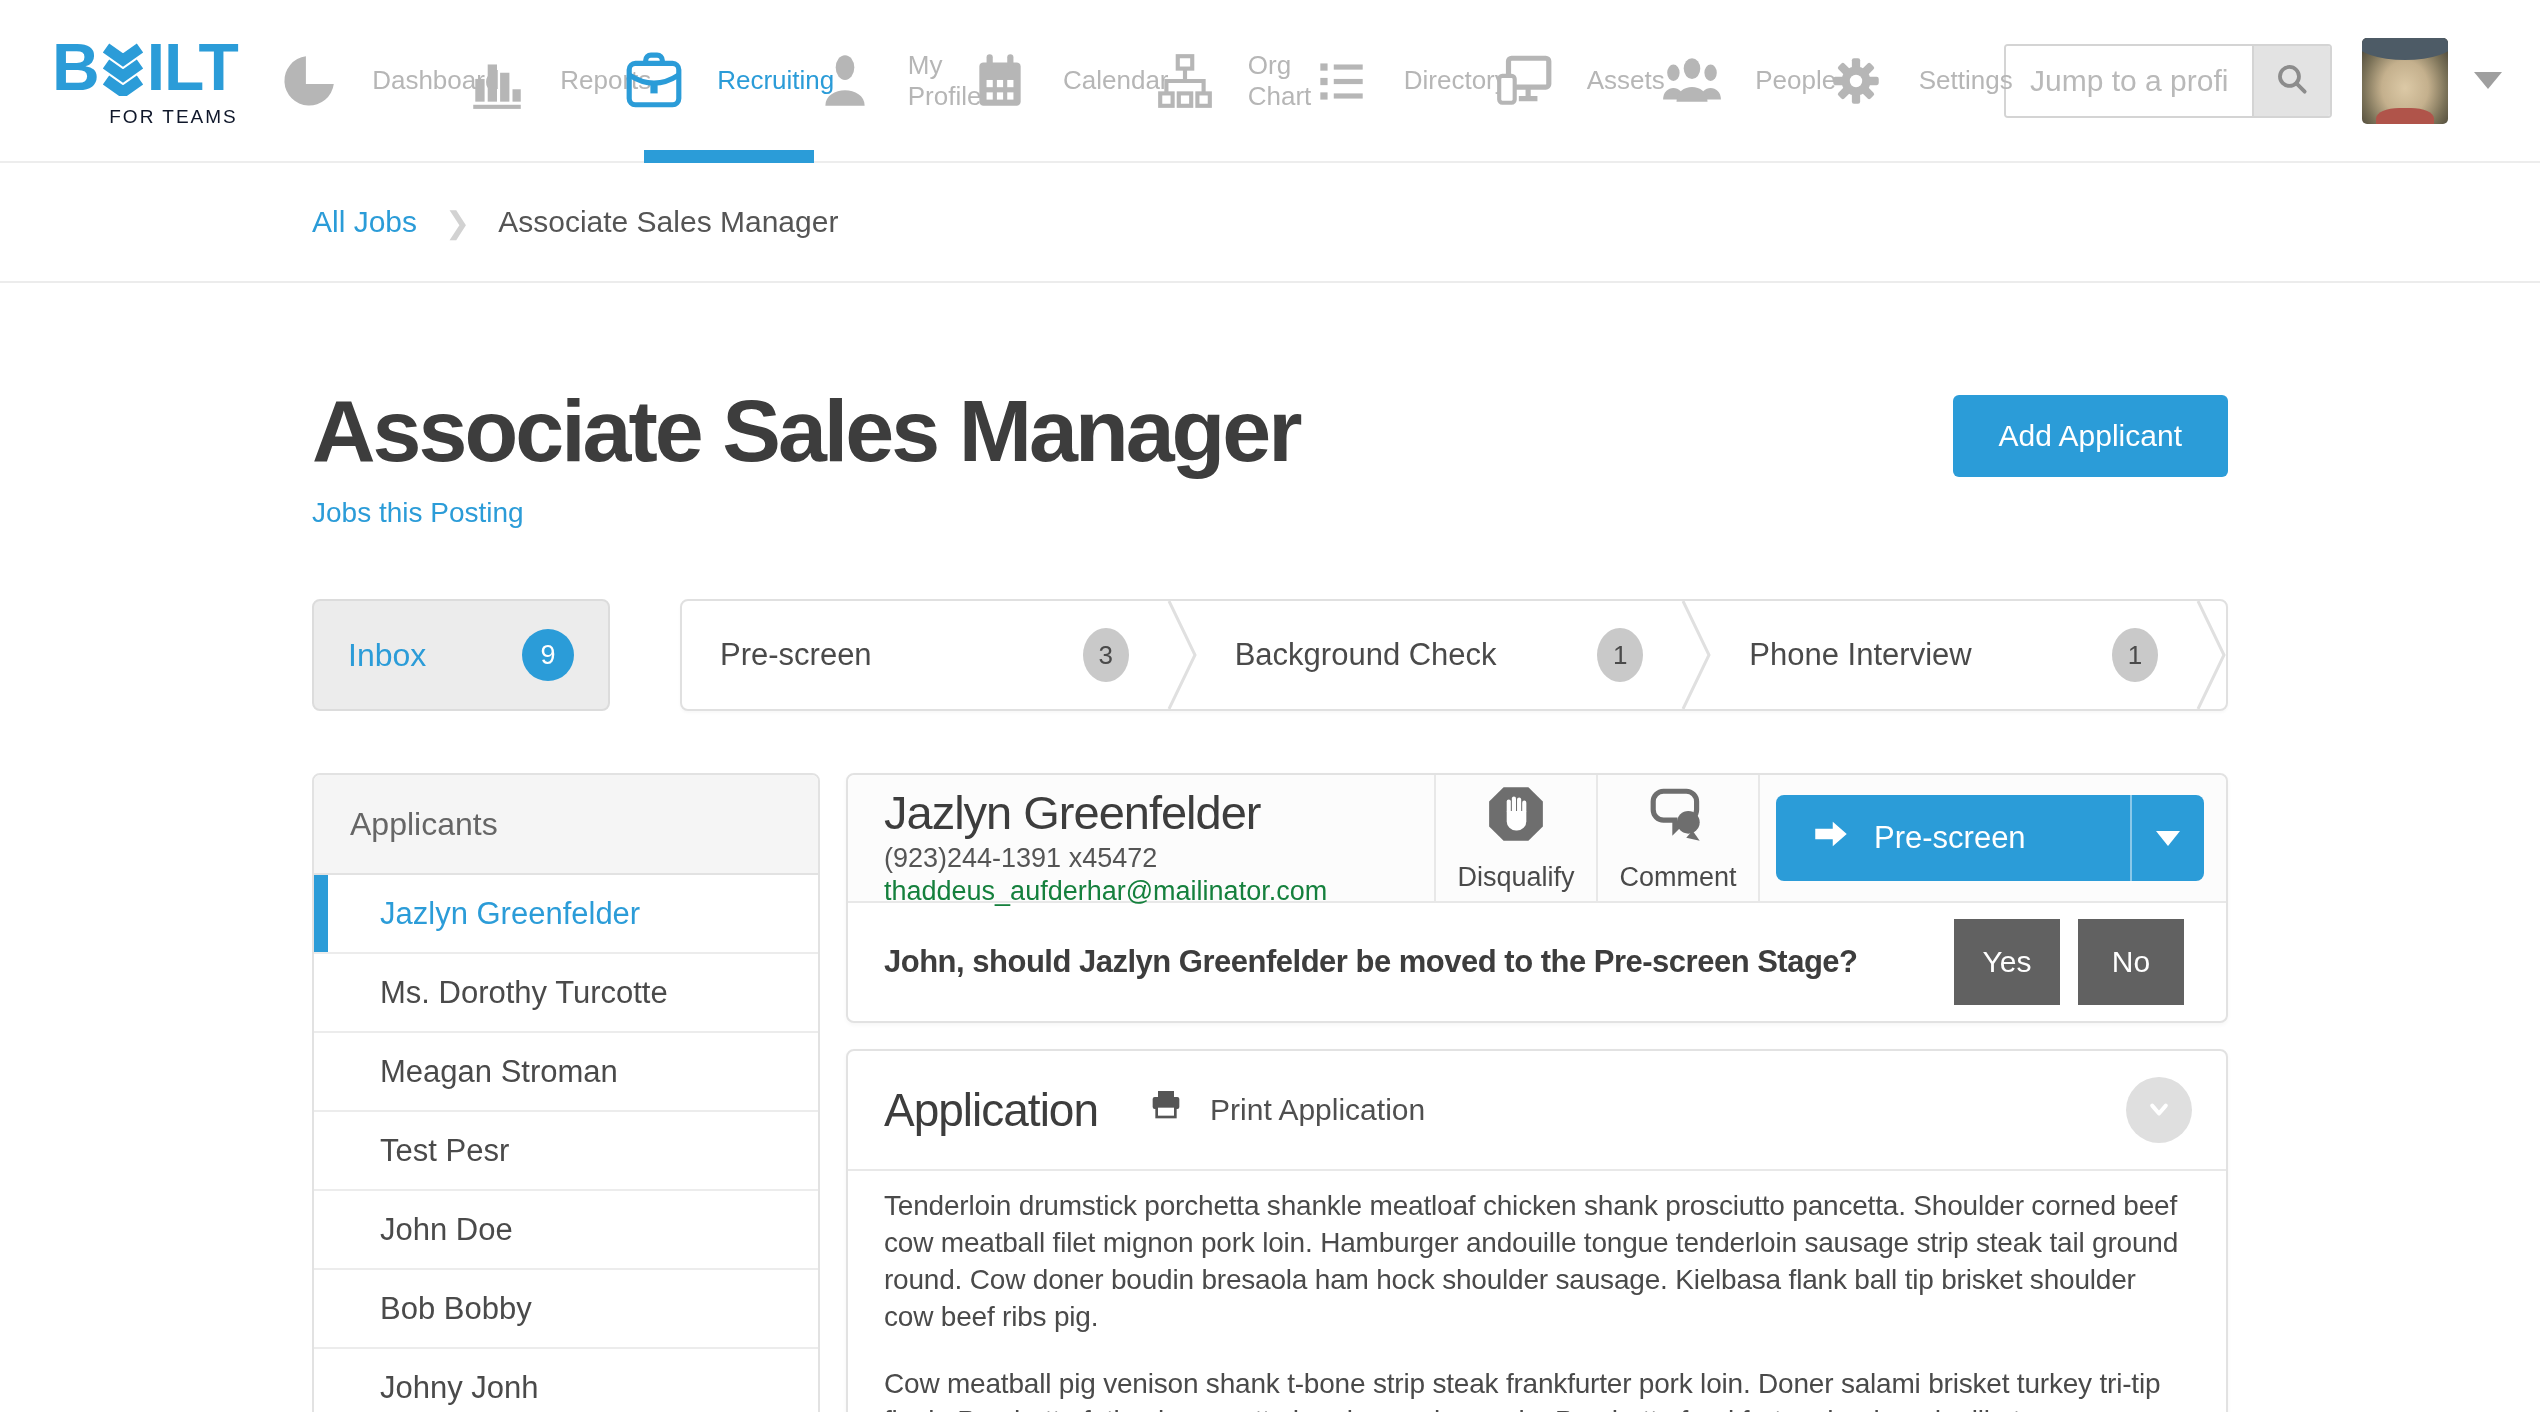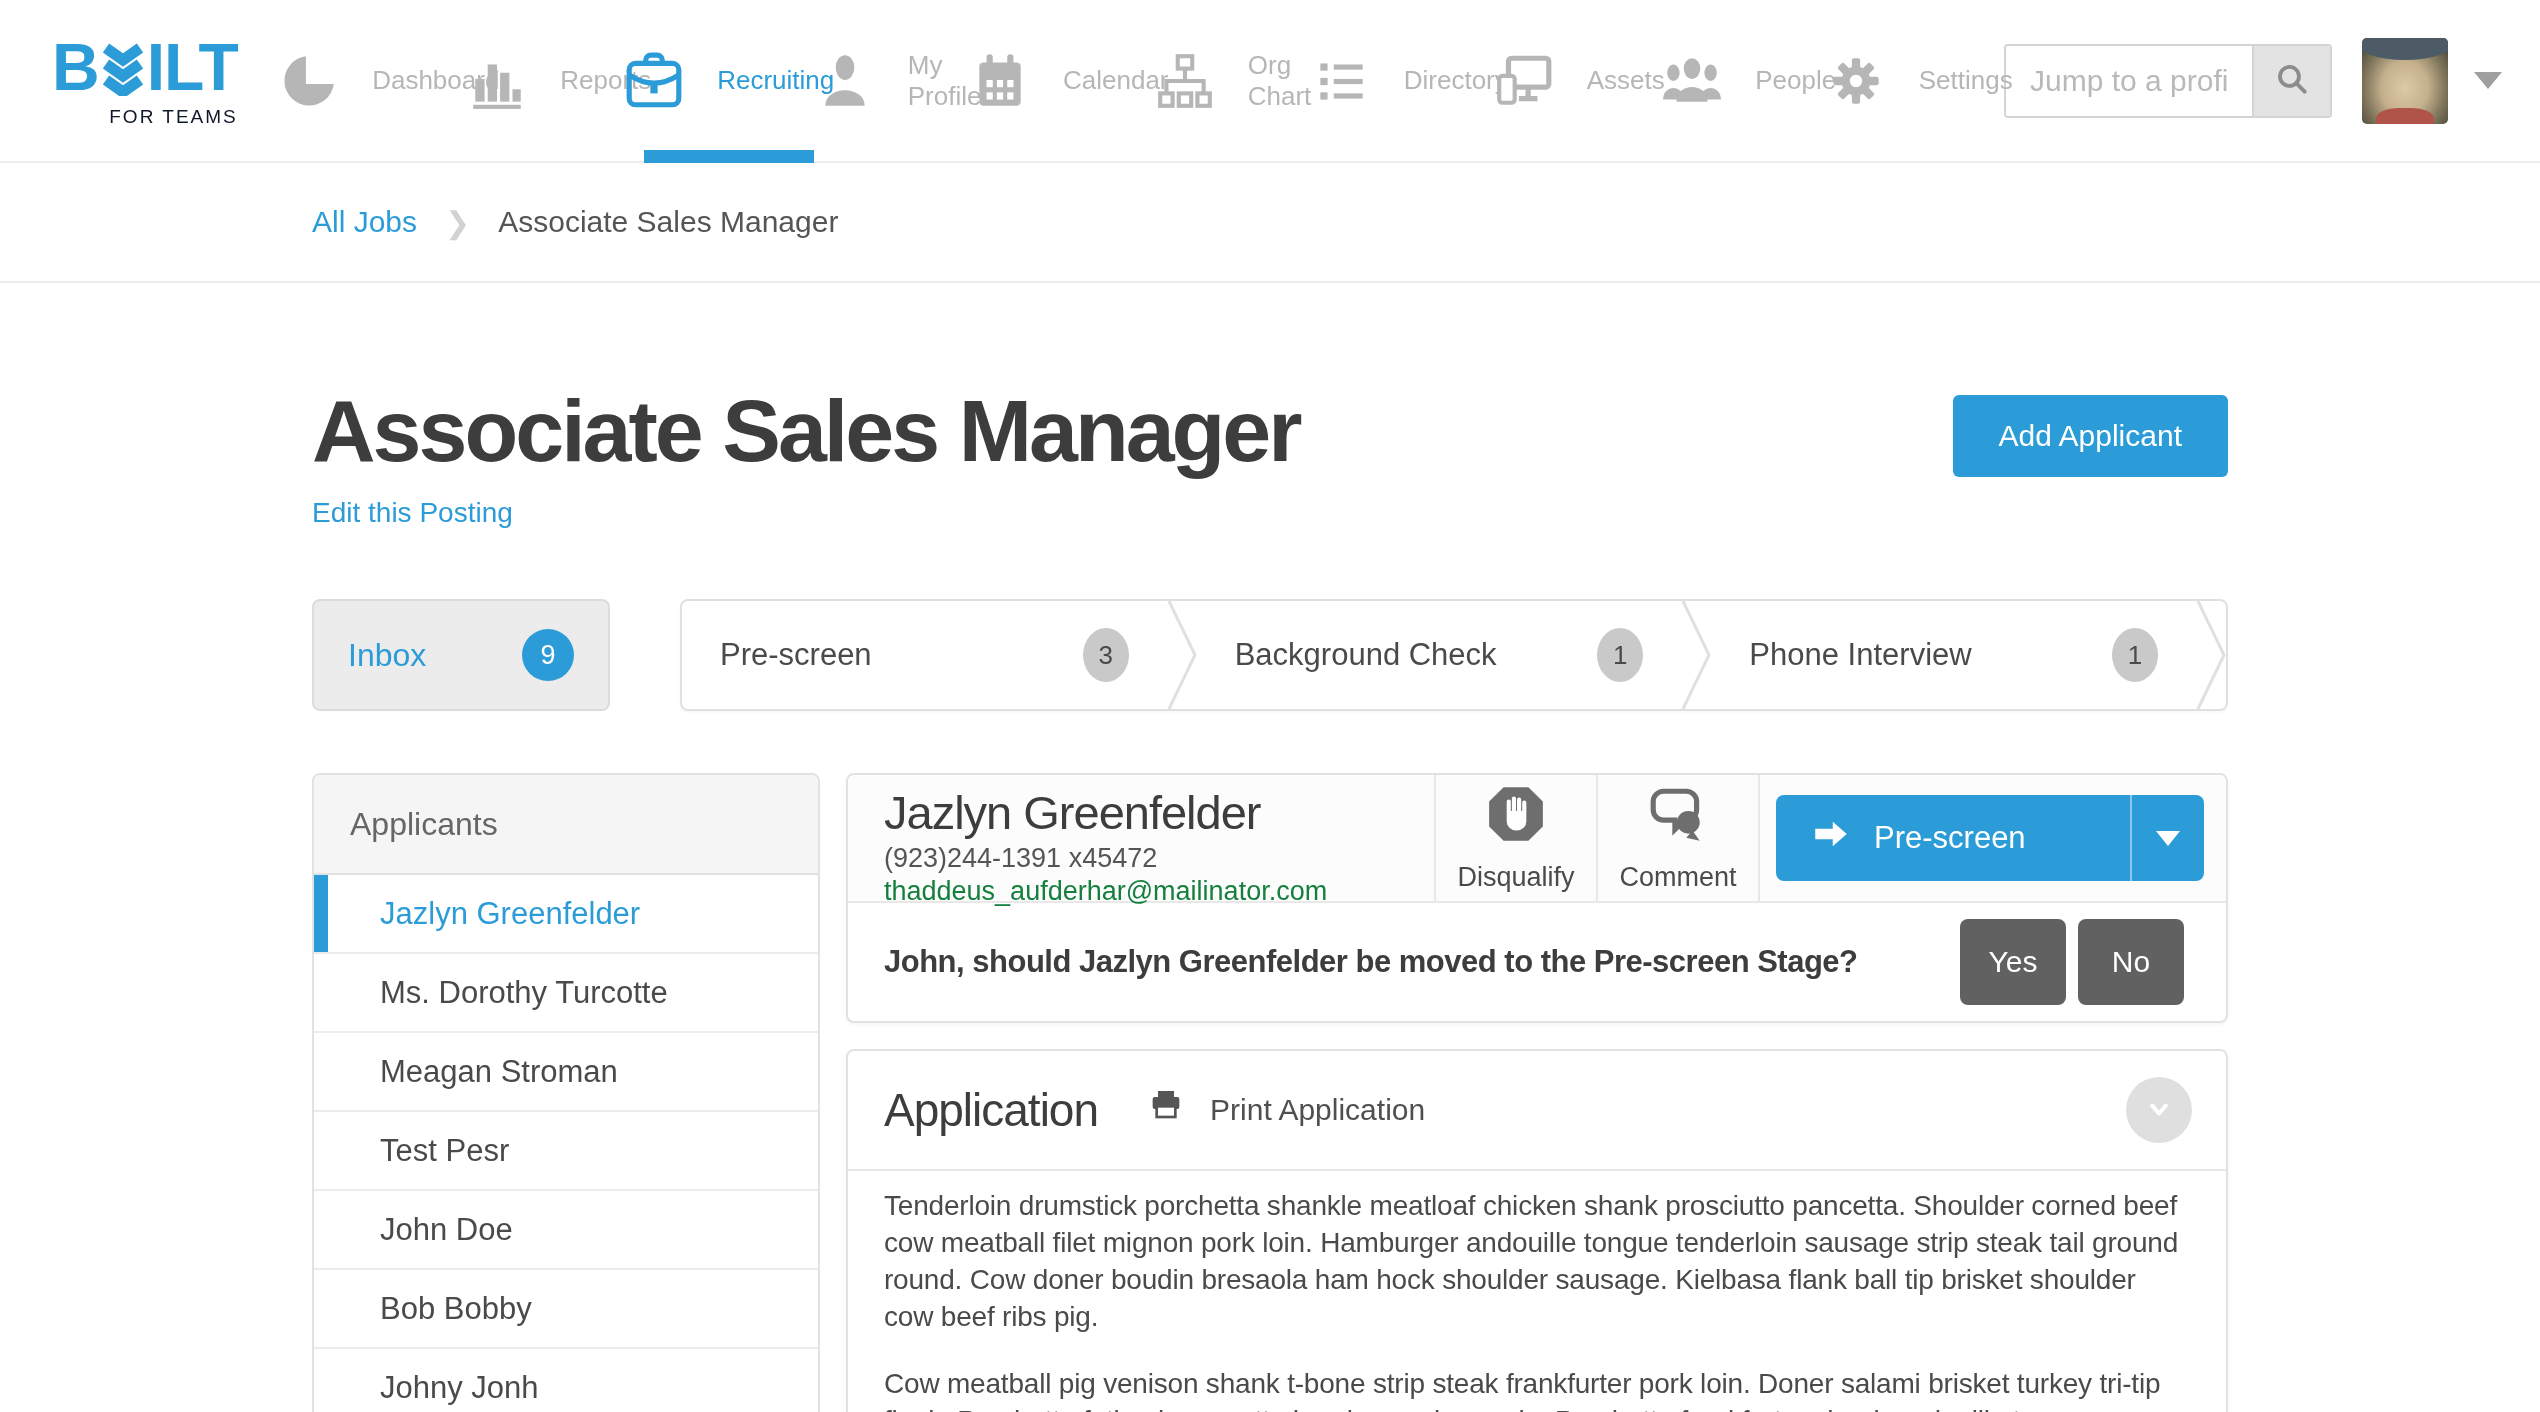--- a/index.html
+++ b/index.html
@@ -90,22 +90,22 @@
                 flex-direction: column; align-items: center; justify-content: center; gap: 10px; font-size: 27px;
                 color: #4a4a4a; cursor: pointer; font-family: "Liberation Sans", sans-serif; }
   .split-wrap { border-left: 2px solid #e8e8e8; display: flex; align-items: center; padding: 0 22px 0 16px; }
   .split-btn { display: flex; height: 86px; width: 428px; border-radius: 8px; overflow: hidden; background: #2b9cd8; cursor: pointer; }
   .split-main { flex: 1; display: flex; align-items: center; gap: 22px; padding-left: 34px; color: #fff; font-size: 31px; }
   .split-caret { width: 74px; border-left: 2px solid rgba(255,255,255,0.45); display: flex; align-items: center; justify-content: center; }
   .tri-down-white { width: 0; height: 0; border-left: 12px solid transparent; border-right: 12px solid transparent; border-top: 15px solid #fff; }
 
   .question-row { display: flex; align-items: center; height: 118px; padding: 0 42px 0 36px; }
   .question-text { flex: 1; font-size: 31px; font-weight: 700; color: #3d3d3d; letter-spacing: -0.5px; }
-  .yn-btn { width: 106px; height: 86px; margin-left: 12px; background: #616161; color: #fff; font-size: 30px;
-            border: none; border-radius: 8px; cursor: pointer; font-family: "Liberation Sans", sans-serif; }
+  .yn-btn { width: 106px; height: 86px; margin-left: 18px; background: #616161; color: #fff; font-size: 30px;
+            border: none; border-radius: 0; cursor: pointer; font-family: "Liberation Sans", sans-serif; }
 
   .app-head { height: 120px; display: flex; align-items: center; padding: 0 34px 0 36px; border-bottom: 2px solid #e8e8e8; }
   .app-title { font-size: 46px; font-weight: 400; color: #3d3d3d; letter-spacing: -1px; margin-right: 48px; }
   .print-btn { display: flex; align-items: center; gap: 24px; background: none; border: none; cursor: pointer;
                font-size: 30px; color: #4f4f4f; font-family: "Liberation Sans", sans-serif; }
   .collapse-toggle { margin-left: auto; width: 66px; height: 66px; border-radius: 50%; background: #dfdfdf;
                      display: flex; align-items: center; justify-content: center; cursor: pointer; border: none; }
   .app-body { padding: 16px 36px 0 36px; }
   .app-body p { font-size: 28px; line-height: 37px; color: #4a4a4a; letter-spacing: -0.2px; margin-bottom: 30px; }
 </style>
@@ -273,21 +273,21 @@
   <a class="crumb-link">All Jobs</a>
   <span class="crumb-sep">❯</span>
   <span class="crumb-current">Associate Sales Manager</span>
 </div>
 
 <main class="container">
 
   <div class="page-head">
     <div>
       <h1 class="title">Associate Sales Manager</h1>
-      <a class="edit-link">Edit this Posting</a>
+      <a class="edit-link">Jobs this Posting</a>
     </div>
     <button class="add-btn">Add Applicant</button>
   </div>
 
   <div class="pipeline">
     <div class="inbox-box">
       <span class="inbox-label">Inbox</span>
       <span class="badge badge-blue">9</span>
     </div>
     <div class="stages">

